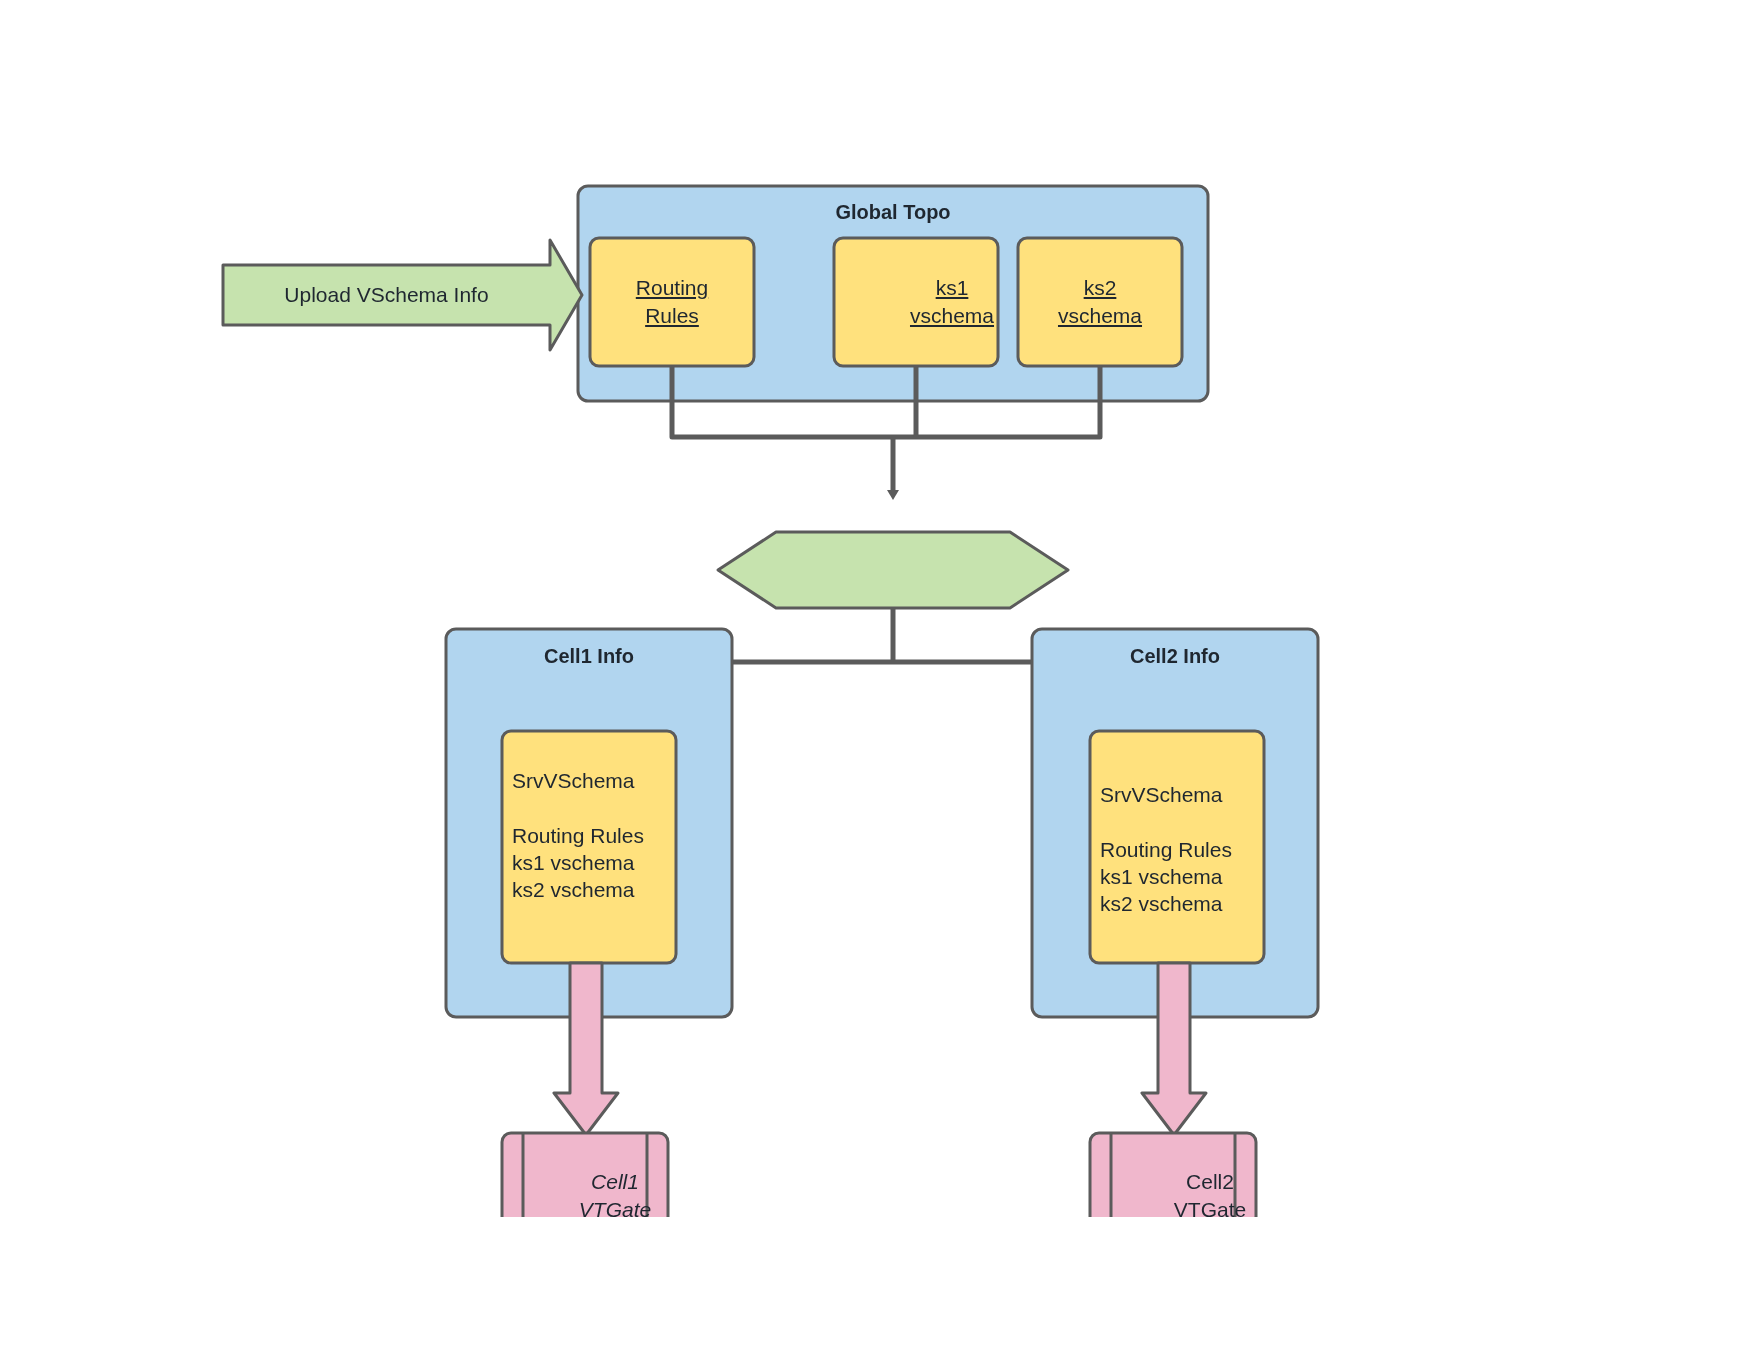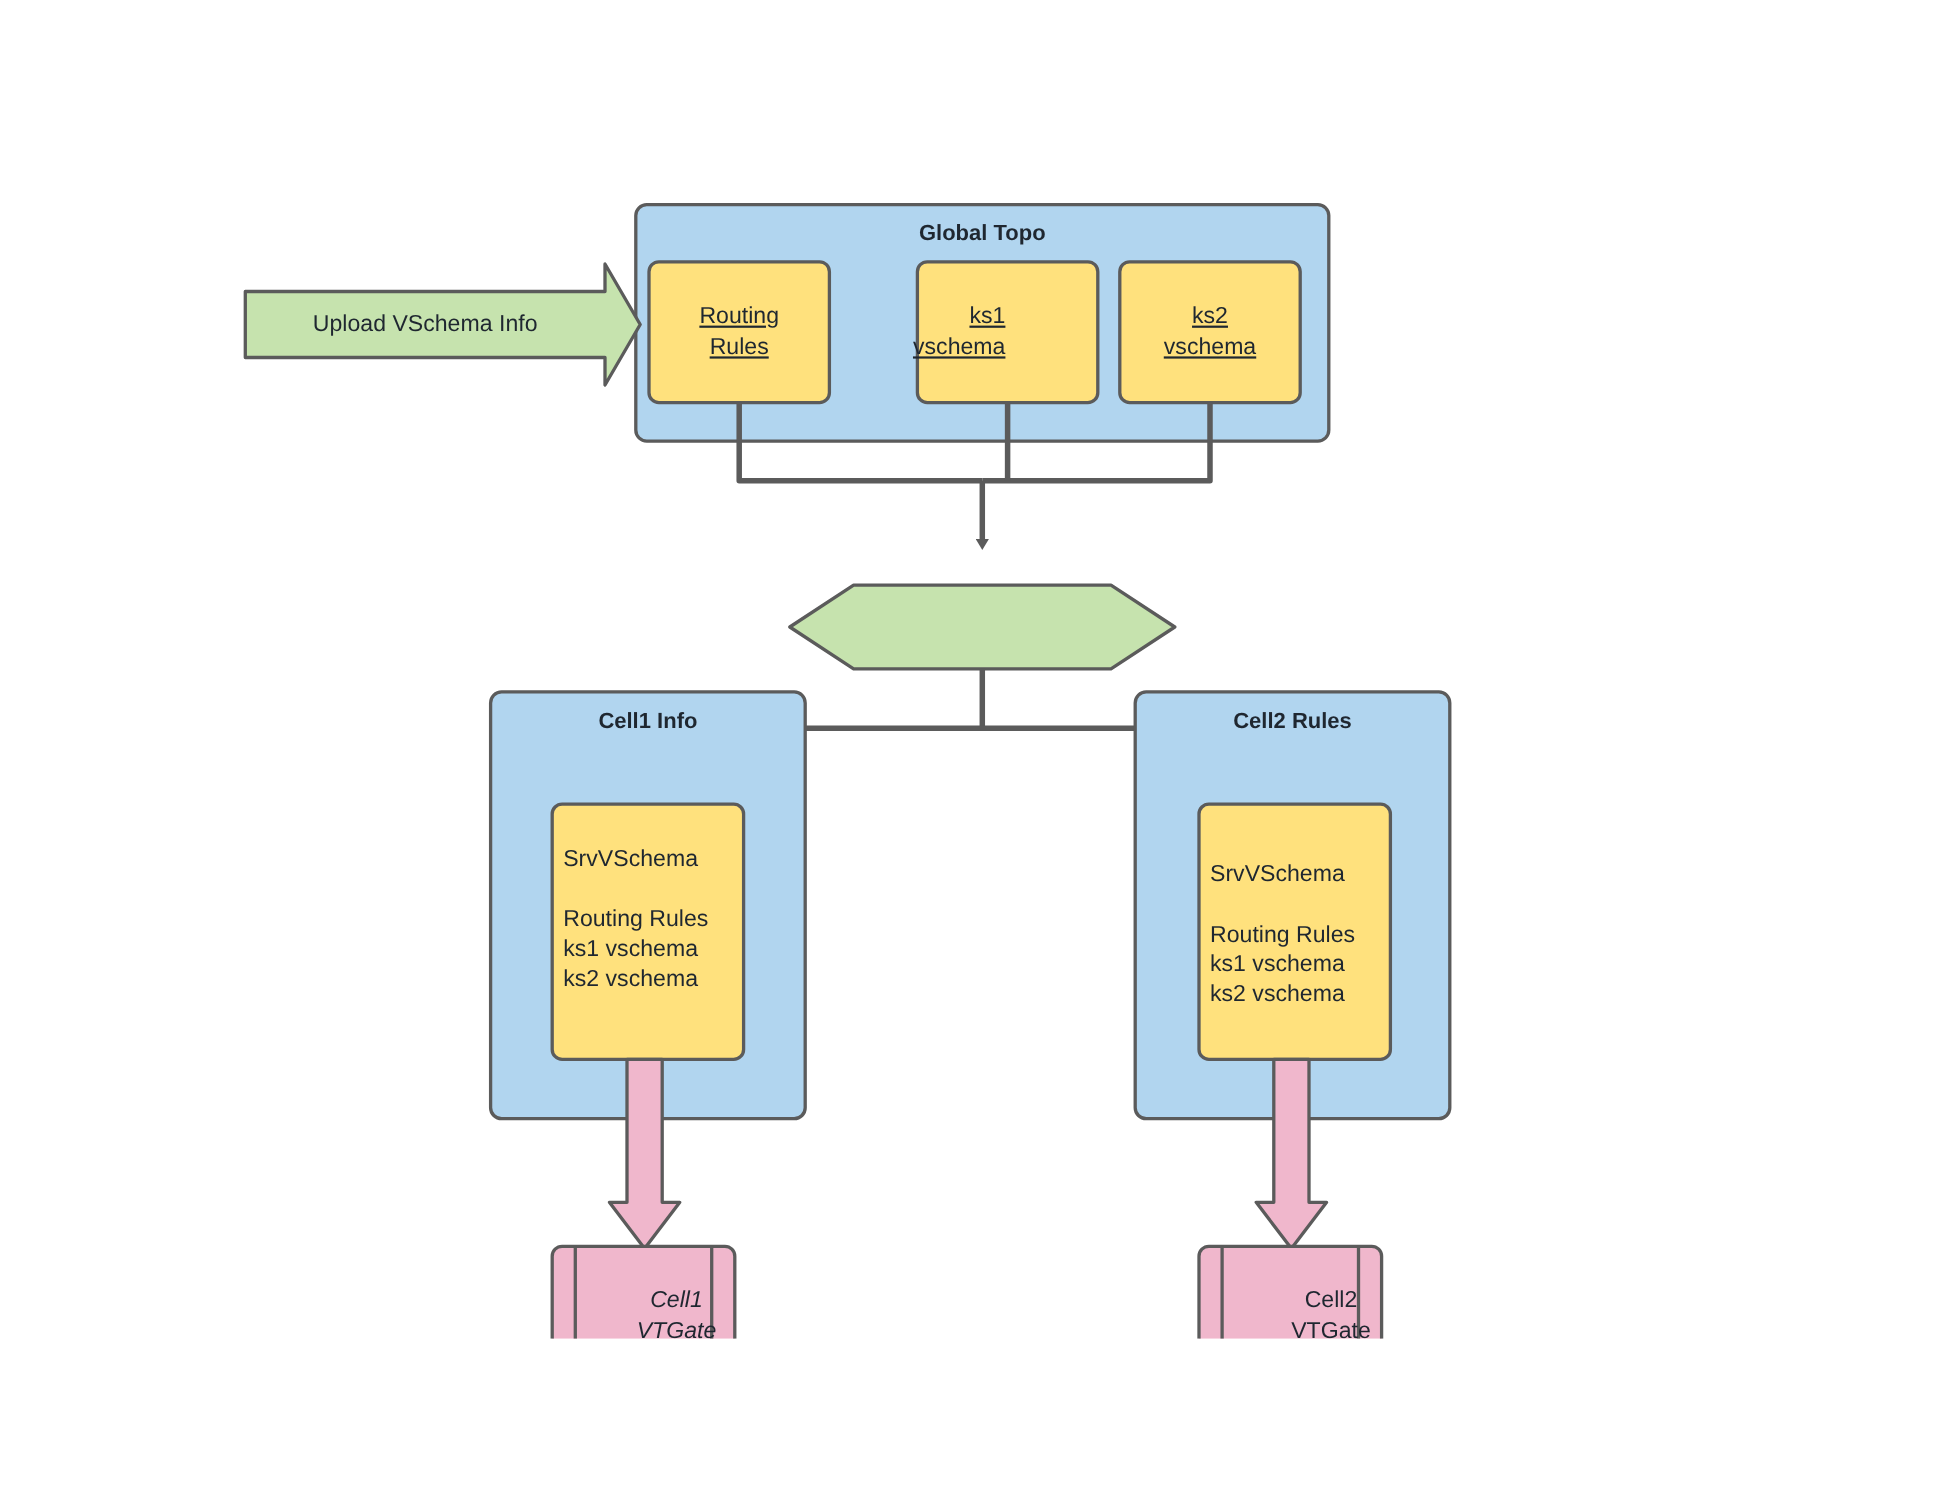--- a/index.html
+++ b/index.html
@@ -154,29 +154,29 @@
       <line x1="1235" y1="1133" x2="1235" y2="1258" stroke="#5b5b5b" stroke-width="3"></line>
     </g>
   </svg>
 
   <div class="node-label container-title" style="left:578px; top:196px; width:630px; height:32px;">Global Topo</div>
 
   <div class="node-label arrow-text" style="left:223px; top:272px; width:327px; height:46px;text-align:right;">Upload VSchema Info</div>
 
   <div class="node-label box-text" style="left:590px; top:238px; width:164px; height:128px;">Routing
 Rules</div>
-  <div class="node-label box-text" style="left:790px; top:238px; width:164px; height:128px;text-align:right;">ks1
+  <div class="node-label box-text" style="left:870px; top:238px; width:164px; height:128px;">ks1
 vschema</div>
   <div class="node-label box-text" style="left:1018px; top:238px; width:164px; height:128px;border-radius:28px;">ks2
 vschema</div>
 
 
   <div class="node-label container-title" style="left:446px; top:640px; width:286px; height:32px;">Cell1 Info</div>
 
-  <div class="node-label container-title" style="left:1032px; top:640px; width:286px; height:32px;">Cell2 Rules</div>
+  <div class="node-label container-title" style="left:1032px; top:640px; width:286px; height:32px;">Cell2 Info</div>
 
   <div class="node-label srv-text" style="left:512px; top:765px; width:160px; height:36px;">SrvVSchema</div>
   <div class="node-label srv-text" style="left:512px; top:820px; width:160px; height:36px;">Routing Rules</div>
   <div class="node-label srv-text" style="left:512px; top:847px; width:160px; height:36px;">ks1 vschema</div>
   <div class="node-label srv-text" style="left:512px; top:874px; width:160px; height:36px;">ks2 vschema</div>
 
   <div class="node-label srv-text" style="left:1100px; top:779px; width:160px; height:36px;">SrvVSchema</div>
   <div class="node-label srv-text" style="left:1100px; top:834px; width:160px; height:36px;">Routing Rules</div>
   <div class="node-label srv-text" style="left:1100px; top:861px; width:160px; height:36px;">ks1 vschema</div>
   <div class="node-label srv-text" style="left:1100px; top:888px; width:160px; height:36px;">ks2 vschema</div>

